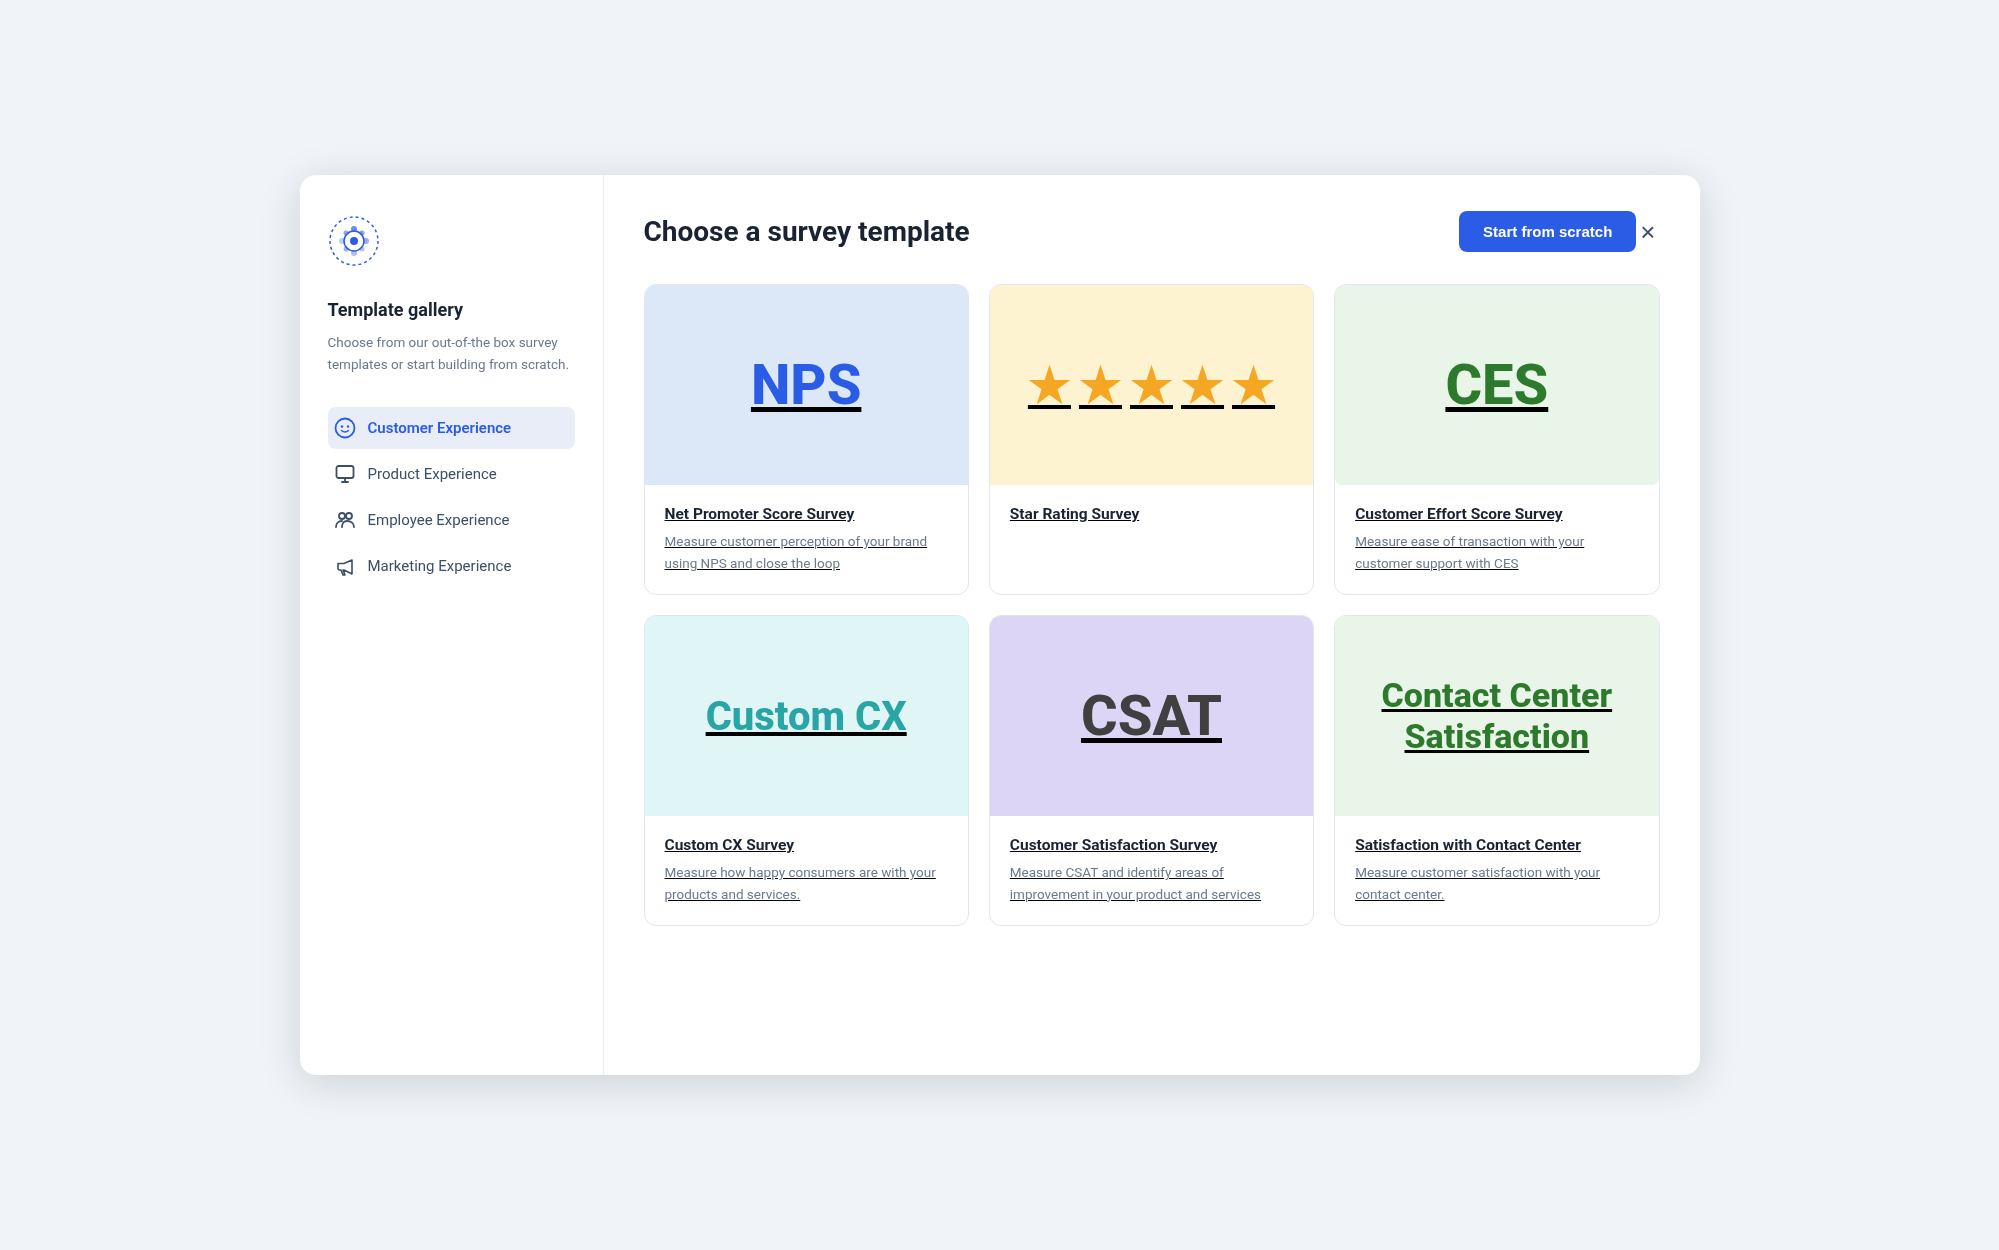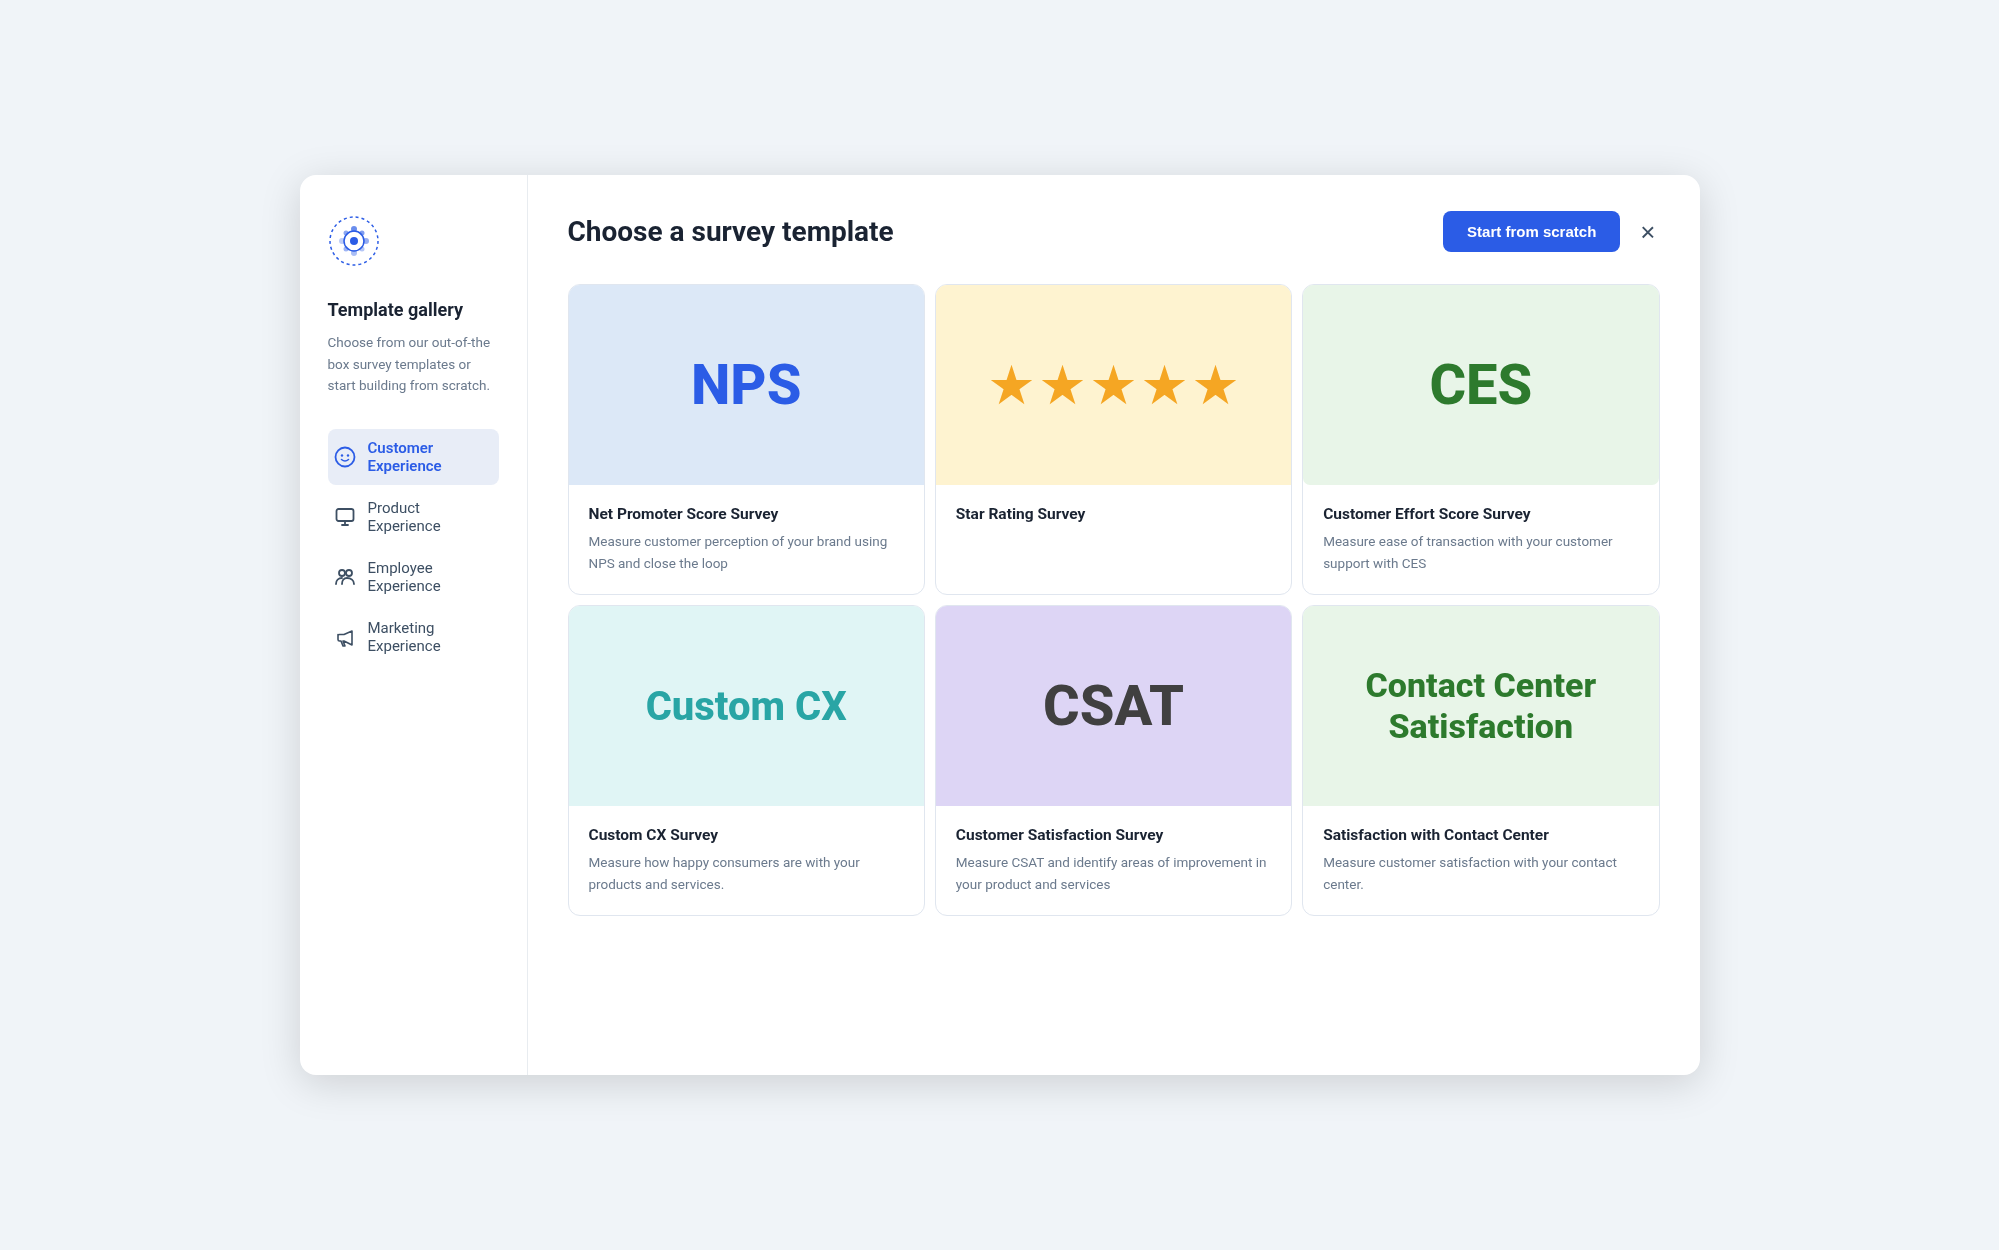--- a/index.html
+++ b/index.html
@@ -16,21 +16,21 @@
       display: flex;
       background: white;
       border-radius: 16px;
       box-shadow: 0 8px 40px rgba(0,0,0,0.15);
       width: 1400px;
       min-height: 900px;
       overflow: hidden;
     }
     
     .sidebar {
-      width: 228px;
+      width: 304px;
       padding: 40px 28px;
       border-right: 1px solid #e8ecf0;
       flex-shrink: 0;
     }
     .logo {
       width: 52px;
       height: 52px;
       margin-bottom: 32px;
     }
     .sidebar-title {
@@ -83,21 +83,20 @@
       margin-bottom: 32px;
     }
     .main-title {
       font-size: 28px;
       font-weight: 700;
       color: #1a2332;
     }
     .header-actions {
       display: flex;
       align-items: center;
-      gap: 16px;
     }
     .btn-scratch {
       background: #2b5ce6;
       color: white;
       border: none;
       padding: 12px 24px;
       border-radius: 8px;
       font-size: 15px;
       font-weight: 600;
       cursor: pointer;
@@ -108,21 +107,22 @@
       cursor: pointer;
       color: #3d4f63;
       font-size: 26px;
       line-height: 1;
       padding: 4px;
     }
     
     .template-grid {
       display: grid;
       grid-template-columns: repeat(3, 1fr);
-      gap: 10px;
+      gap: 20px;
+      text-decoration: underline;
     }
     .template-card {
       border-radius: 12px;
       overflow: hidden;
       border: 1px solid #e0e6ef;
       cursor: pointer;
       transition: box-shadow 0.15s, transform 0.15s;
       background: white;
     }
     .card-visual {

